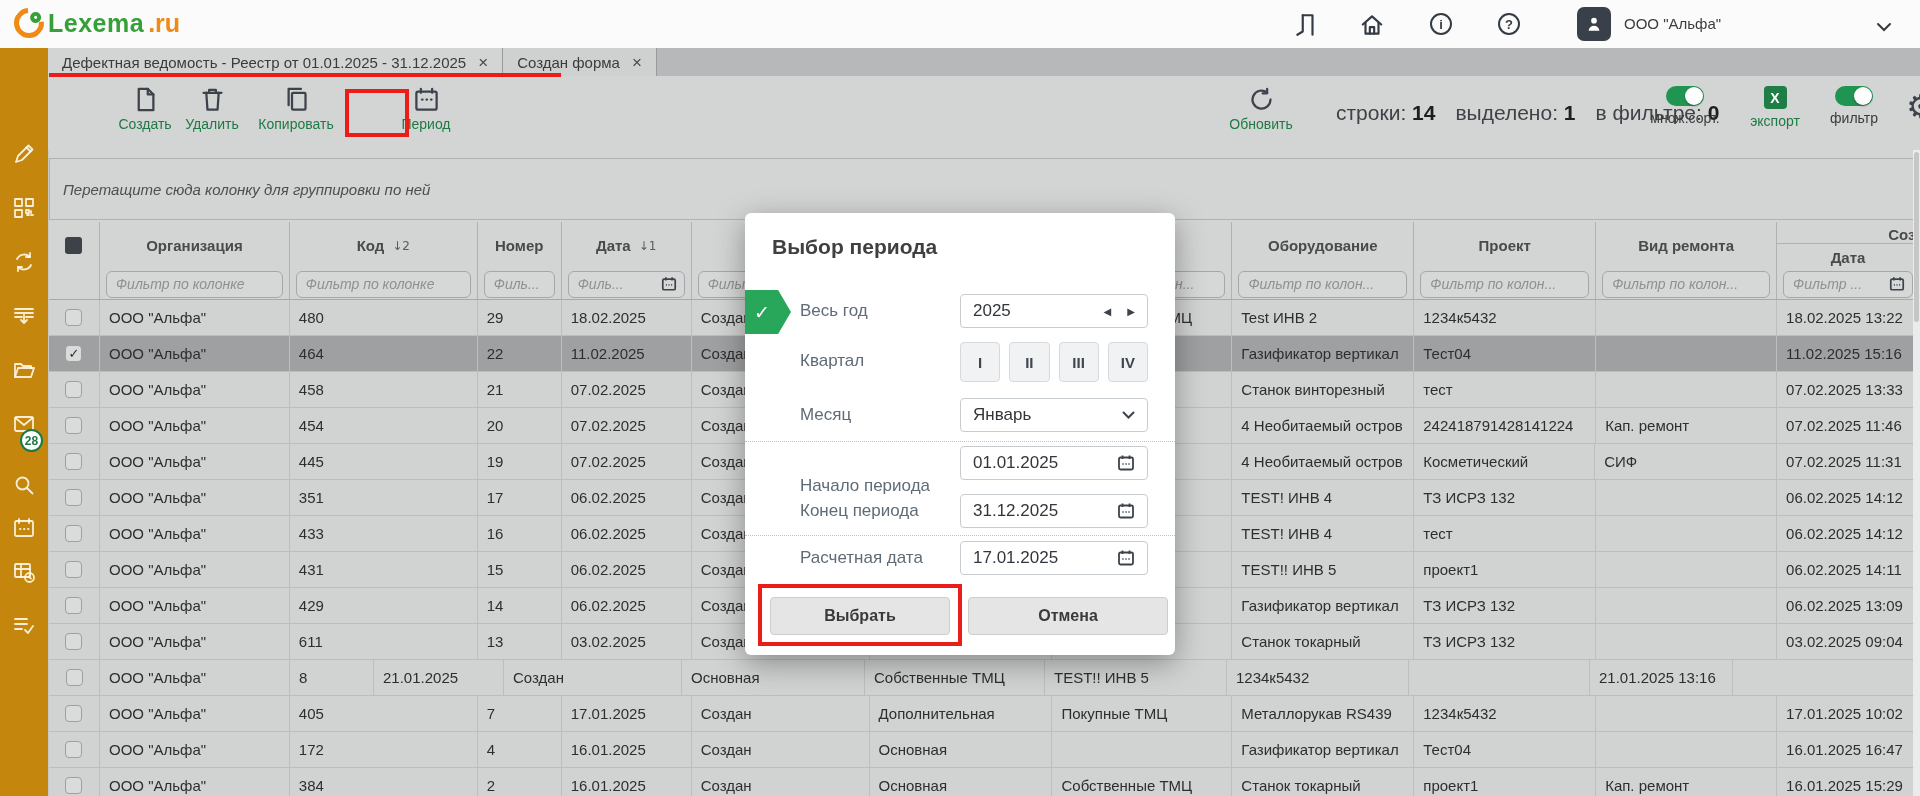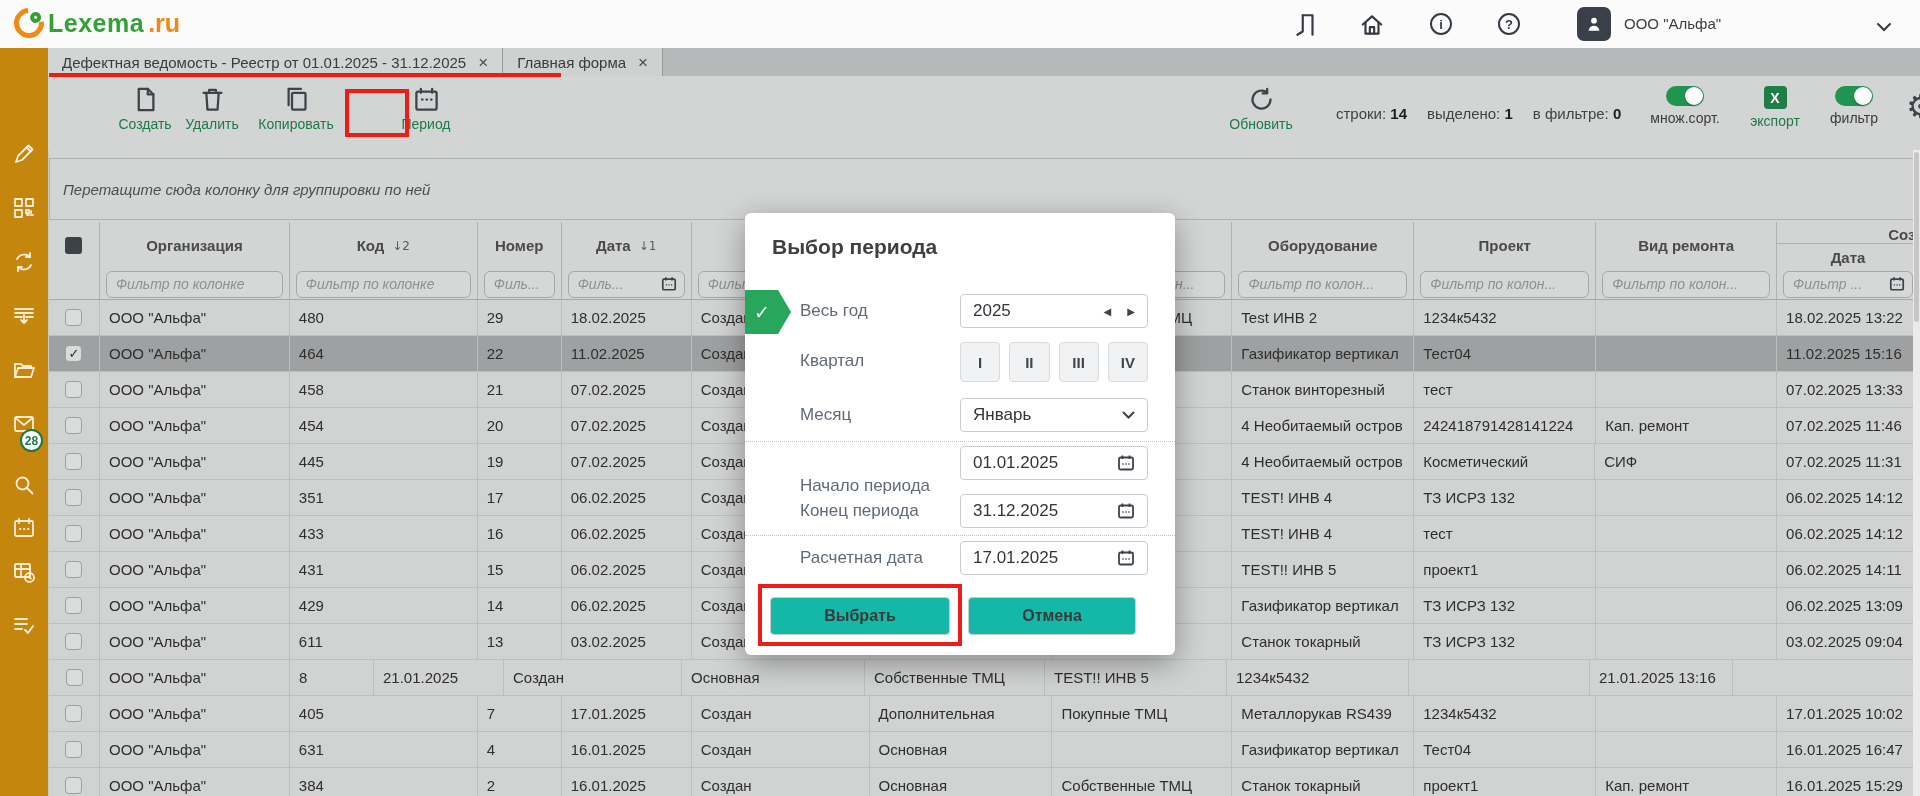--- a/index.html
+++ b/index.html
@@ -32,21 +32,21 @@
   .tabbar{position:absolute;left:48px;top:48px;right:0;height:28px;background:#b6b8b9;display:flex;}
   .tab{height:28px;display:flex;align-items:center;gap:12px;padding:0 14px;font-size:15px;color:#3b3b3b;
     background:#d3d4d4;border-right:1px solid #9b9b9b;box-sizing:border-box;white-space:nowrap;}
   .tab.second{background:#cfd0d0;}
   .tab .x{font-size:17px;color:#4a4a4a;line-height:1;}
   
   .toolbar{position:absolute;left:48px;top:76px;right:0;height:74px;background:#d3d4d4;}
   .tbtn{position:absolute;top:10px;display:flex;flex-direction:column;align-items:center;gap:3px;width:90px;margin-left:-45px;}
   .tbtn svg{width:27px;height:27px;stroke:#3d434b;fill:none;stroke-width:2;stroke-linecap:round;stroke-linejoin:round;}
   .tbtn .lbl{font-size:14px;color:#1e7a44;}
-  .stats{position:absolute;left:1288px;top:0;height:74px;display:flex;align-items:center;gap:20px;font-size:15px;color:#3f4246;}
+  .stats{position:absolute;left:1288px;top:0;height:74px;display:flex;align-items:center;gap:20px;font-size:21px;color:#3f4246;}
   .stats b{color:#1c1e21;}
   .toggle-group{position:absolute;top:10px;display:flex;flex-direction:column;align-items:center;gap:4px;width:100px;margin-left:-50px;}
   .toggle{width:38px;height:20px;border-radius:10px;background:#1f9551;position:relative;}
   .toggle::after{content:"";position:absolute;right:1px;top:1px;width:18px;height:18px;border-radius:50%;background:#fff;
     box-shadow:0 1px 2px rgba(0,0,0,.35);}
   .toggle-group .lbl{font-size:14px;color:#3b3b3b;}
   .toggle-group .lbl.green{color:#1e7a44;}
   .xls{width:23px;height:23px;border-radius:4px;background:#1e7e45;color:#fff;font-weight:700;font-size:14px;
     display:flex;align-items:center;justify-content:center;}
   .gear{position:absolute;left:1858px;top:14px;font-size:33px;color:#3d434b;font-family:"DejaVu Sans",sans-serif;line-height:1;}
@@ -88,21 +88,21 @@
   .ribbon span{color:#fff;font-weight:700;font-size:19px;margin-left:9px;font-family:"DejaVu Sans",sans-serif;}
   .m-label{position:absolute;left:55px;font-size:17px;color:#5f6b77;}
   .m-ctrl{position:absolute;left:215px;width:188px;box-sizing:border-box;}
   .m-input{height:34px;border:1px solid #c7ccd1;border-radius:4px;background:#fff;display:flex;align-items:center;
     padding:0 12px;font-size:17px;color:#32363b;box-sizing:border-box;justify-content:space-between;}
   .spin{display:flex;gap:16px;font-size:10px;color:#3c434b;font-family:"DejaVu Sans",sans-serif;}
   .quarters{display:flex;gap:9px;}
   .qbtn{flex:1;height:38px;border:1px solid #d7dadd;border-radius:4px;background:#f1f2f3;font-size:15px;font-weight:700;
     color:#3f4650;display:flex;align-items:center;justify-content:center;}
   .dots{position:absolute;left:0;right:0;border-top:1px dotted #bfc3c6;}
-  .m-btn{position:absolute;height:38px;border:1px solid #cdcdcd;border-radius:4px;background:#14b8a6;
+  .m-btn{position:absolute;height:38px;border:1px solid #cdcdcd;border-radius:4px;background:#e5e5e5;
     font-size:16px;font-weight:600;color:#3a3a3a;display:flex;align-items:center;justify-content:center;box-sizing:border-box;}
   .cal-ic{flex:0 0 auto;}
   
   .ann{position:absolute;z-index:30;border:4px solid #ea1d18;box-sizing:border-box;}
   .ann-line{position:absolute;z-index:30;background:#ea1d18;}
 </style>
 </head>
 <body>
 
 <div class="screen">
@@ -206,21 +206,21 @@
           <polyline points="13,17 16,20 21,13"></polyline>
         </svg></span>
   </div>
 
   <div class="tabbar">
     <div class="tab">
       <span>Дефектная ведомость - Реестр от 01.01.2025 - 31.12.2025</span>
       <span class="x">×</span>
     </div>
     <div class="tab second">
-      <span>Главная форма</span>
+      <span>Создан форма</span>
       <span class="x">×</span>
     </div>
   </div>
 
   <div class="toolbar">
     <div class="tbtn" style="left:97px;">
       <svg viewBox="0 0 24 24">
           <path d="M6 2.5h8l5 5v14H6z"></path>
           <path d="M14 2.5v5h5"></path>
         </svg>
@@ -596,21 +596,21 @@
           <div class="cell" style="width: 182px;">Металлорукав RS439</div>
           <div class="cell" style="width: 182px;">1234к5432</div>
           <div class="cell" style="width: 181px;"></div>
           <div class="cell" style="width: 143px;">17.01.2025 10:02</div>
         </div>
         <div class="trow">
           <div class="cbcell" style="width: 51px;">
             <span class="rowcheck"></span>
           </div>
           <div class="cell" style="width: 190px;">ООО "Альфа"</div>
-          <div class="cell" style="width: 188px;">631</div>
+          <div class="cell" style="width: 188px;">172</div>
           <div class="cell" style="width: 84px;">4</div>
           <div class="cell" style="width: 130px;">16.01.2025</div>
           <div class="cell" style="width: 178px;">Создан</div>
           <div class="cell" style="width: 183px;">Основная</div>
           <div class="cell" style="width: 180px;"></div>
           <div class="cell" style="width: 182px;">Газификатор вертикал</div>
           <div class="cell" style="width: 182px;">Тест04</div>
           <div class="cell" style="width: 181px;"></div>
           <div class="cell" style="width: 143px;">16.01.2025 16:47</div>
         </div>
@@ -695,21 +695,21 @@
       <svg class="cal-ic" width="18" height="18" viewBox="0 0 18 18" fill="none" stroke="#3c434b" stroke-width="1.8">
           <rect x="2" y="3.5" width="14" height="12" rx="1.5"></rect>
           <path d="M5.5 1.5v3.5M12.5 1.5v3.5"></path>
           <path d="M5.5 10h1M8.5 10h1M11.5 10h1"></path>
         </svg>
     </div>
 
     <div class="m-btn" style="left:25px;top:384px;width:180px;">
       <span>Выбрать</span>
     </div>
-    <div class="m-btn" style="left:223px;top:384px;width:168px;">
+    <div class="m-btn" style="left:223px;top:384px;width:200px;">
       <span>Отмена</span>
     </div>
 
     <div class="ann" style="left:13px;top:371px;width:204px;height:62px;"></div>
   </div>
 
   <div class="ann-line" style="left:49px;top:73px;width:512px;height:4px;"></div>
   <div class="ann" style="left:345px;top:89px;width:64px;height:48px;"></div>
 
 </div>

